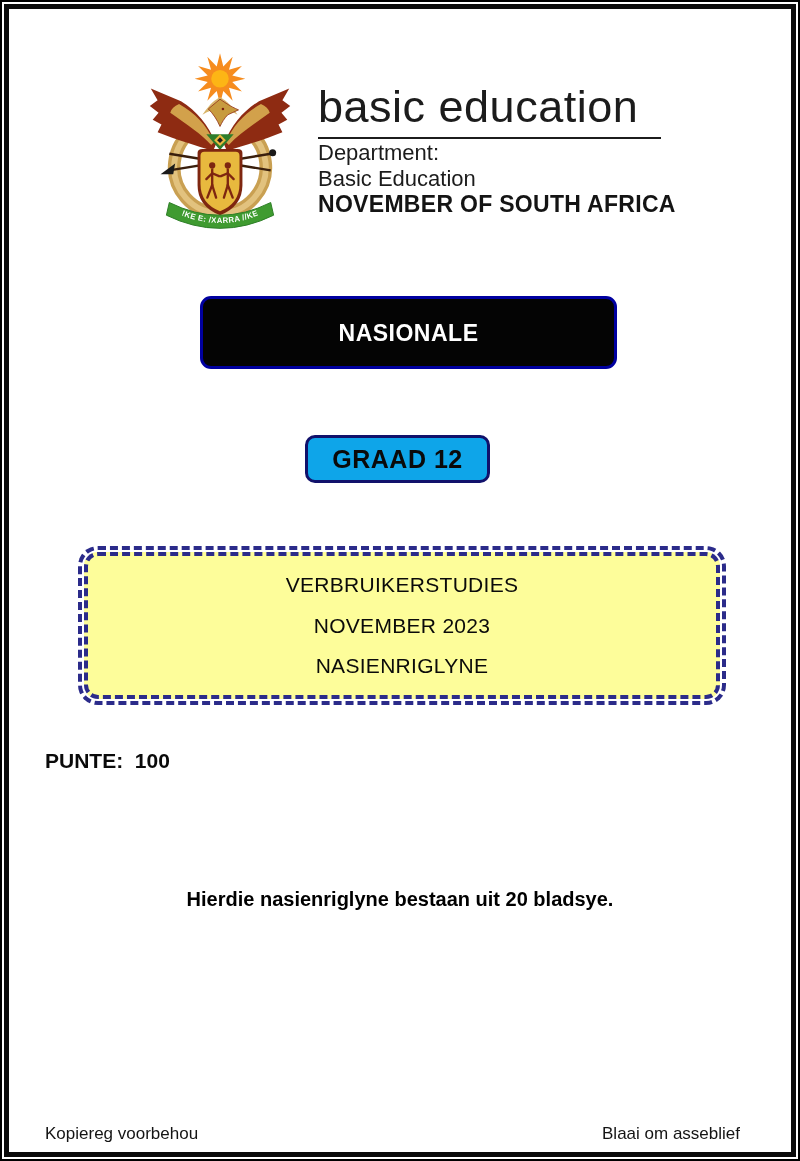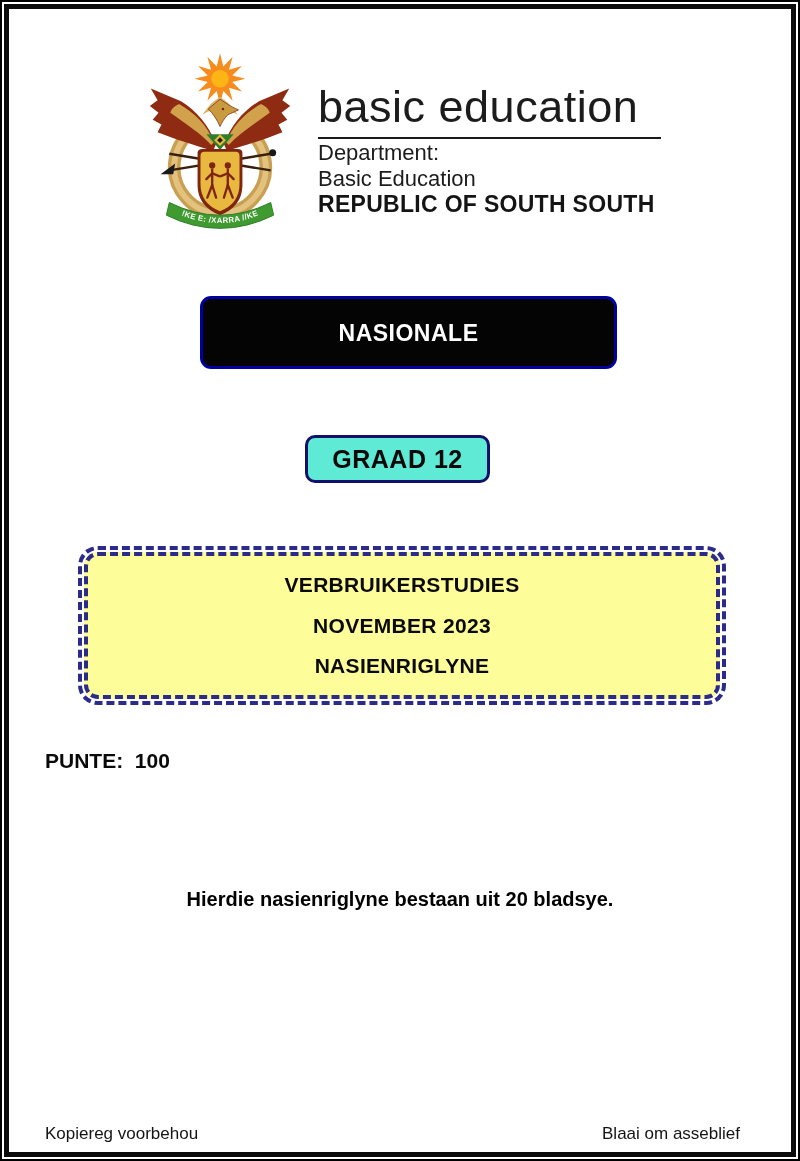--- a/index.html
+++ b/index.html
@@ -26,34 +26,34 @@
   .nsc-box {
     position: absolute; left: 200px; top: 296px; width: 417px; height: 73px;
     background: #040404; border: 3px solid #0000A0; border-radius: 11px;
     display: flex; flex-direction: row; align-items: center; justify-content: center;
     color: #ffffff; font-weight: 700; font-size: 23px; line-height: 28px; text-align: center;
     letter-spacing: 0.5px;
   }
 
   .grade-box {
     position: absolute; left: 305px; top: 435px; width: 185px; height: 48px;
-    background: #5eead4; border: 3px solid #11116B; border-radius: 10px;
+    background: #0ea5e9; border: 3px solid #11116B; border-radius: 10px;
     display: flex; align-items: center; justify-content: center;
     font-weight: 700; font-size: 25px; color: #0a0a0a; letter-spacing: 0.5px;
   }
 
   .exam-box-outer {
     position: absolute; left: 78px; top: 546px; width: 648px; height: 159px;
     border: 4px dashed #2B2B8A; border-radius: 20px; padding: 2px;
   }
   .exam-box-inner {
     width: 100%; height: 100%;
     border: 4px dashed #2B2B8A; border-radius: 14px; background: #FDFD9A;
     display: flex; flex-direction: column; align-items: center; justify-content: space-evenly;
-    font-weight: 700; font-size: 21px; color: #0a0a0a; text-align: center; letter-spacing: 0.3px;
+    font-weight: 400; font-size: 21px; color: #0a0a0a; text-align: center; letter-spacing: 0.3px;
   }
 
   .marks { position: absolute; left: 45px; top: 749px; font-weight: 700; font-size: 21px; white-space: pre; color: #0a0a0a; }
 
   .page-note { position: absolute; left: 0; top: 888px; width: 100%; text-align: center; font-weight: 700; font-size: 20px; color: #000000; }
 
   .footer-left  { position: absolute; left: 45px;  top: 1124px; font-size: 17px; color: #141414; }
   .footer-right { position: absolute; right: 60px; top: 1124px; font-size: 17px; color: #141414; }
 </style>
 </head>
@@ -115,21 +115,21 @@
   <text font-size="8" font-weight="bold" fill="#ffffff" letter-spacing="0.4">
     <textPath href="#mottoPath" startOffset="50%" text-anchor="middle">!KE E: /XARRA //KE</textPath>
   </text>
 </svg>
 
 <div class="wordmark-block">
   <div class="wordmark">basic education</div>
   <div class="wordmark-rule"></div>
   <div class="dept-line1">Department:</div>
   <div class="dept-line2">Basic Education</div>
-  <div class="dept-line3">REPUBLIC OF SOUTH SOUTH</div>
+  <div class="dept-line3">NOVEMBER OF SOUTH AFRICA</div>
 </div>
 
 <div class="nsc-box">
   <div>NASIONALE</div>
 </div>
 
 <div class="grade-box">
   <span>GRAAD 12</span>
 </div>
 

